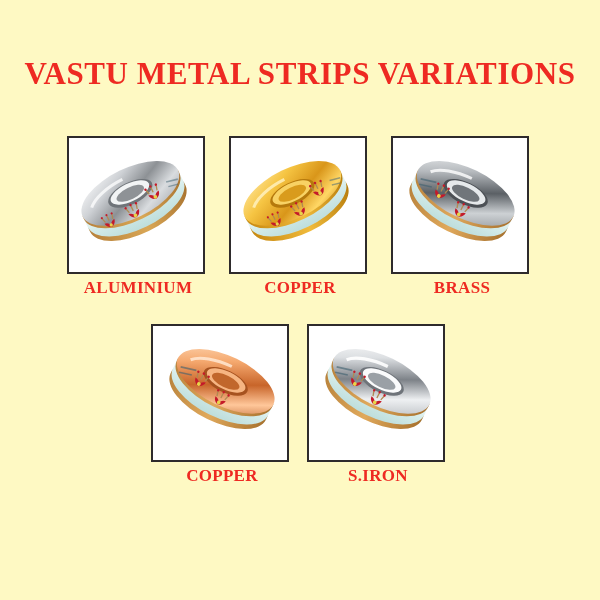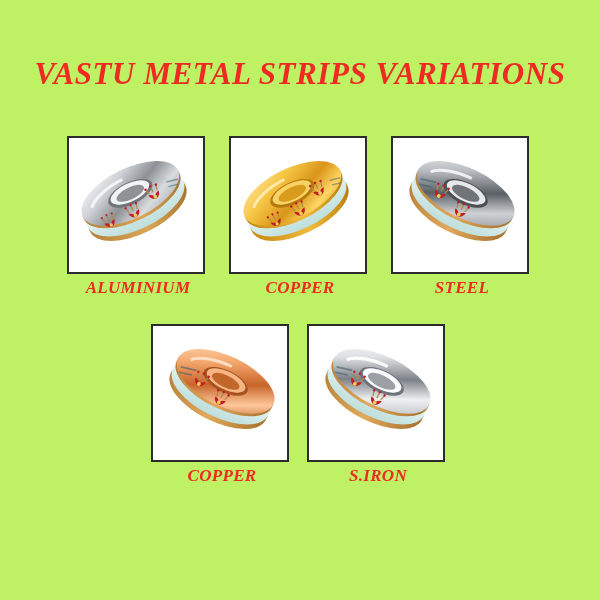--- a/index.html
+++ b/index.html
@@ -11,22 +11,21 @@
     height: 600px;
     background: #fbefe5;
     font-family: "Liberation Serif", "DejaVu Serif", serif;
     overflow: hidden;
     position: relative;
   }
 
   .page {
     position: absolute;
     inset: 0;
-    background: #bef264;
-    font-style: italic;
+    background: #fef9c3;
   }
 
   
   .title {
     position: absolute;
     top: 56px;
     left: 0;
     width: 600px;
     text-align: center;
     font-size: 31px;
@@ -295,21 +294,21 @@
                   </g>
                 </g>
                 <g opacity="0.6">
                   <rect x="16" y="54" width="16" height="1.8" fill="#3f6170" transform="rotate(-14 24 55)"></rect>
                   <rect x="17" y="60" width="13" height="1.6" fill="#3f6170" transform="rotate(-14 23 61)"></rect>
                 </g>
               </g>
             </svg>
           </div>
         </div>
-        <div class="caption">STEEL</div>
+        <div class="caption">BRASS</div>
       </div>
 
     </div>
 
     <div class="row row-2">
 
       <div class="card">
         <div class="frame">
           <div class="roll-wrap">
             <svg class="roll-svg" viewBox="0 0 126 126">

